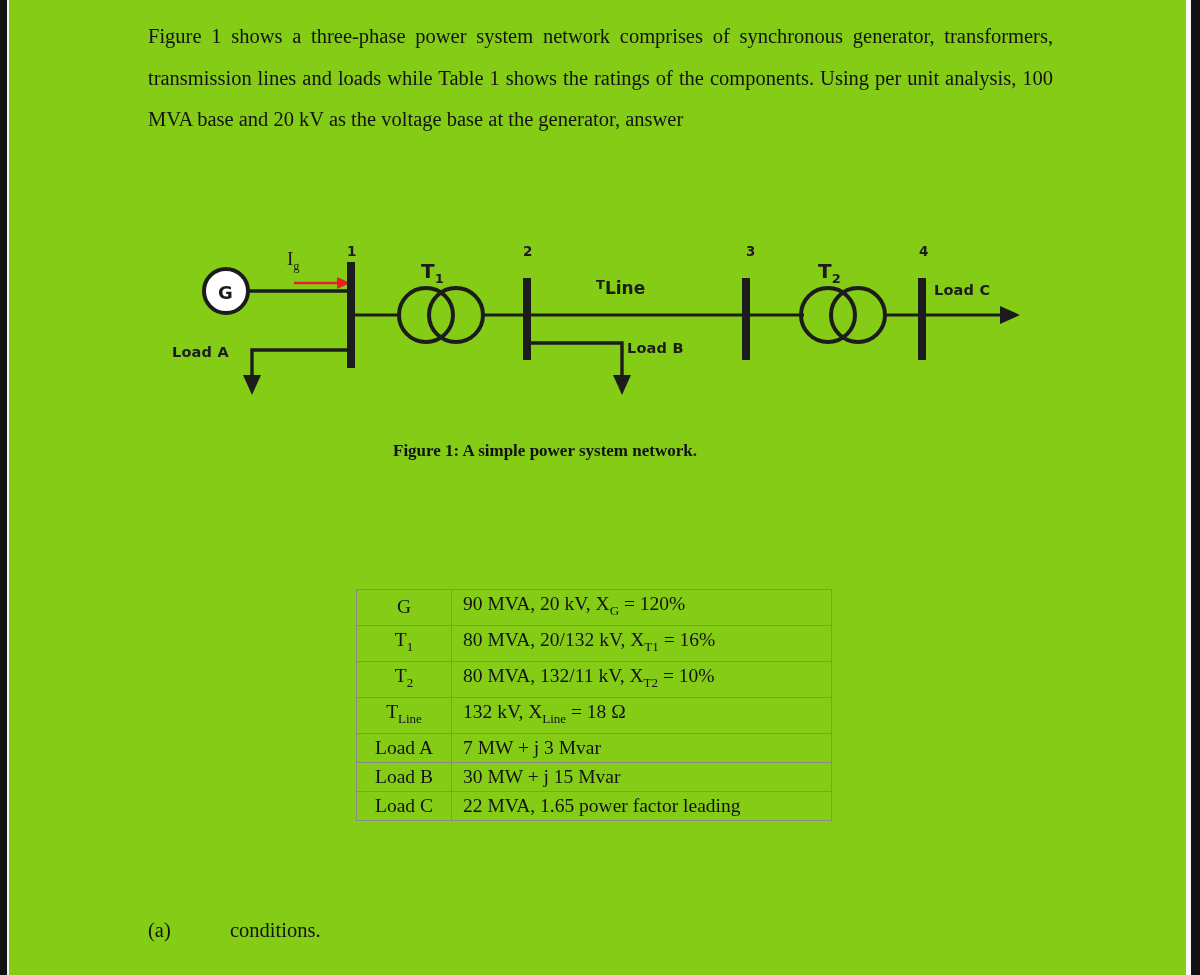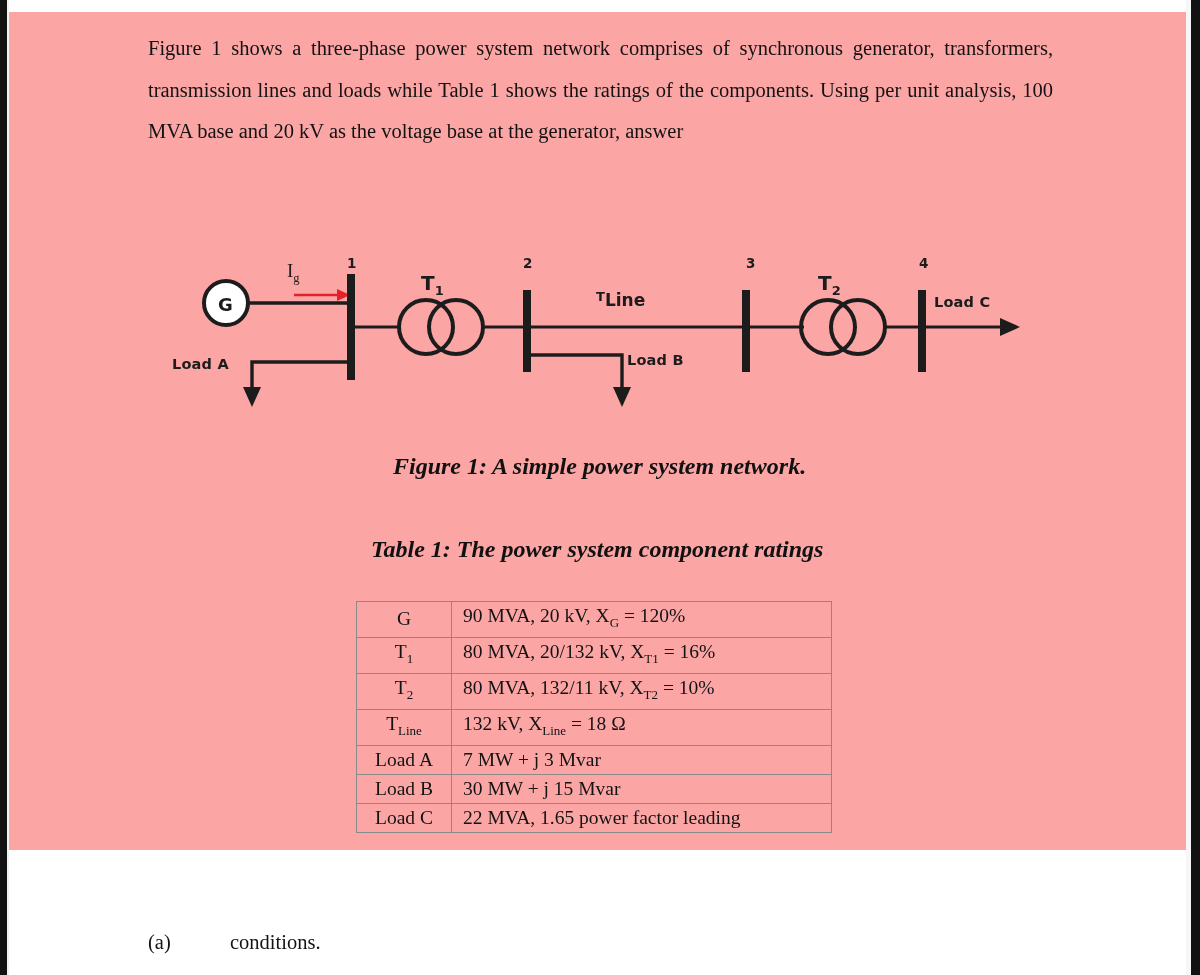--- a/index.html
+++ b/index.html
@@ -21,24 +21,24 @@
     background: #121212;
   }
   #edge-left  { left: 0;    width: 7px; }
   #edge-left2 { left: 7px;  width: 2px; background:#f2f2f2; }
   #edge-right { left: 1191px; width: 9px; }
   #edge-right2{ left: 1186px; width: 5px; background:#f7f7f7; }
 
   .page {
     position: absolute;
     left: 9px;
-    top: 12px;
+    top: 0;
     width: 1177px;
-    height: 838px;
-    background: #fca5a5;
+    height: 975px;
+    background: #84cc16;
   }
 
   
   .intro {
     position: absolute;
     left: 139px;
     top: 16px;
     width: 905px;
     font-size: 20.5px;
     line-height: 41.5px;
@@ -79,25 +79,24 @@
     font-size: 19px;
     color: #1c1c1c;
     line-height: 1;
     text-align: right;
   }
   .ig-label sub { font-size: 12.5px; }
 
   
   .caption {
     position: absolute;
-    font-size: 24px;
+    font-size: 17px;
     font-weight: bold;
     color: #111;
     white-space: nowrap;
-    font-style: italic;
   }
   #fig-caption   { left: 384px; top: 441px; }
   #table-caption { left: 362px; top: 524px; }
 
   
   .ratings-table {
     position: absolute;
     left: 347px;
     top: 589px;
     width: 476px;
@@ -241,21 +240,20 @@
       <span class="sup">T</span><span>Line</span>
     </div>
 
     <div class="dlabel load-label" style="left:24px; top:110px;">Load A</div>
     <div class="dlabel load-label" style="left:479px; top:106px;">Load B</div>
     <div class="dlabel load-label" style="left:786px; top:48px;">Load C</div>
   </div>
 
   <div class="caption" id="fig-caption">Figure 1: A simple power system network.</div>
 
-  <div class="caption" id="table-caption">Table 1: The power system component ratings</div>
 
   <table class="ratings-table">
     <tbody id="ratings-body">
         <tr>
           <td class="comp">G</td>
           <td class="spec">90 MVA, 20 kV, X<sub>G</sub> = 120%</td>
         </tr>
         <tr>
           <td class="comp">T<sub>1</sub></td>
           <td class="spec">80 MVA, 20/132 kV, X<sub>T1</sub> = 16%</td>

